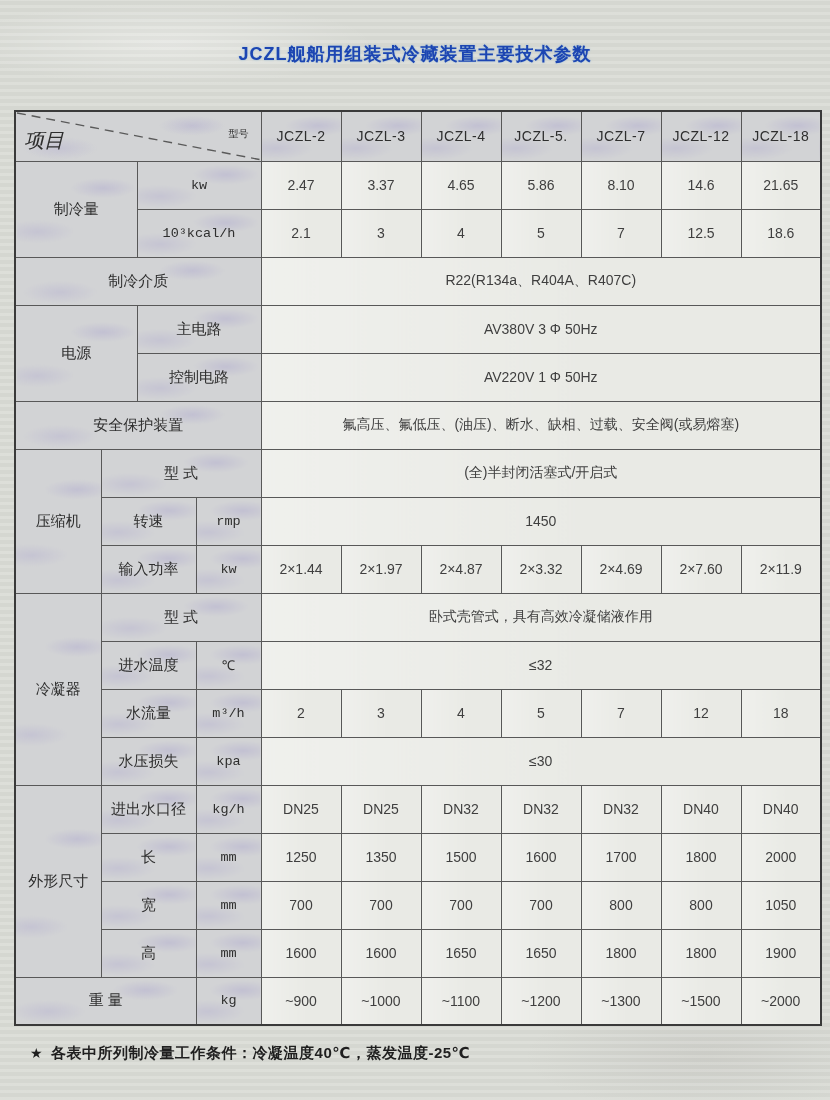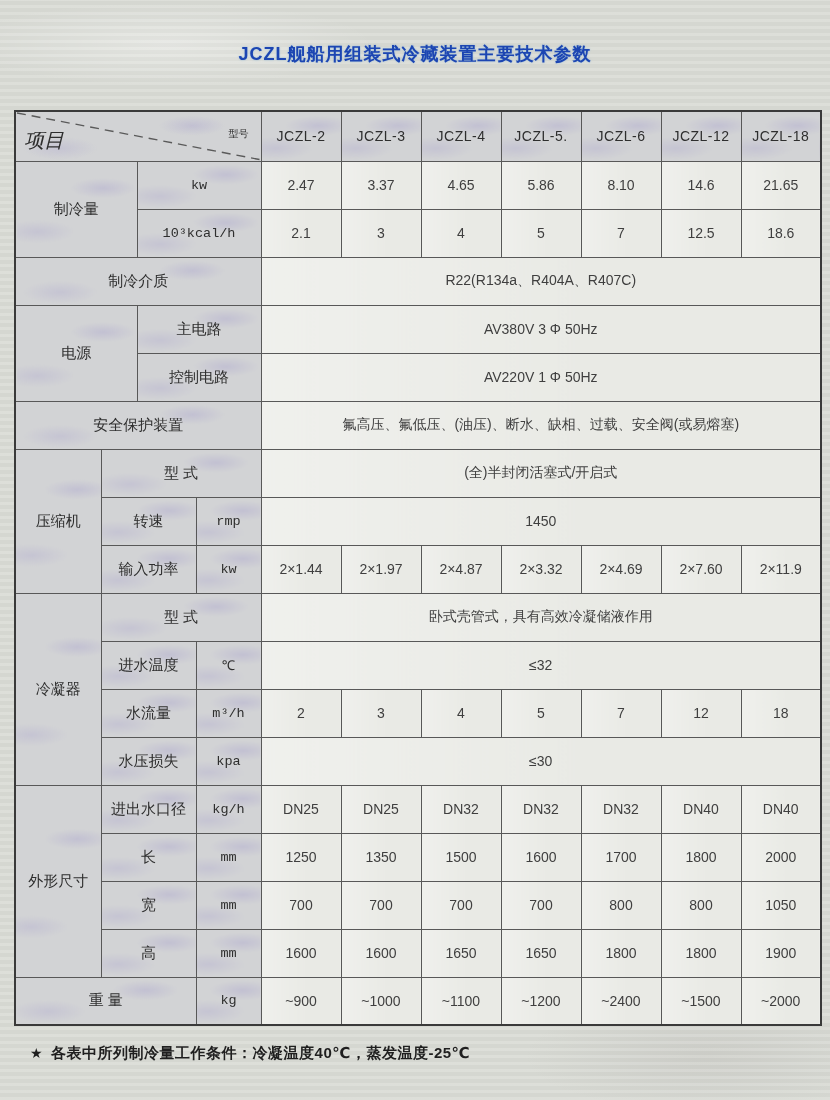--- a/index.html
+++ b/index.html
@@ -102,21 +102,21 @@
       <svg viewBox="0 0 246 50" preserveAspectRatio="none">
         <line x1="1" y1="1" x2="245" y2="49" stroke="#5a5a5a" stroke-width="1.4" stroke-dasharray="9,6"></line>
       </svg>
       <span class="corner-item">项目</span>
       <span class="corner-model">型号</span>
     </td>
     <td class="lab model">JCZL-2</td>
     <td class="lab model">JCZL-3</td>
     <td class="lab model">JCZL-4</td>
     <td class="lab model">JCZL-5.</td>
-    <td class="lab model">JCZL-6</td>
+    <td class="lab model">JCZL-7</td>
     <td class="lab model">JCZL-12</td>
     <td class="lab model">JCZL-18</td>
   </tr>
 
   <tr>
     <td class="lab" colspan="2" rowspan="2">制冷量</td>
     <td class="lab unit" colspan="2">kw</td>
     <td class="val">2.47</td>
     <td class="val">3.37</td>
     <td class="val">4.65</td>
@@ -261,21 +261,21 @@
     <td class="val">1900</td>
   </tr>
 
   <tr>
     <td class="lab" colspan="3">重 量</td>
     <td class="lab unit">kg</td>
     <td class="val">~900</td>
     <td class="val">~1000</td>
     <td class="val">~1100</td>
     <td class="val">~1200</td>
-    <td class="val">~2400</td>
+    <td class="val">~1300</td>
     <td class="val">~1500</td>
     <td class="val">~2000</td>
   </tr>
 </tbody>
   </table>
 
 <div class="footnote">
   <span class="star">★</span><span>各表中所列制冷量工作条件：冷凝温度40℃，蒸发温度-25℃</span>
 </div>
 

